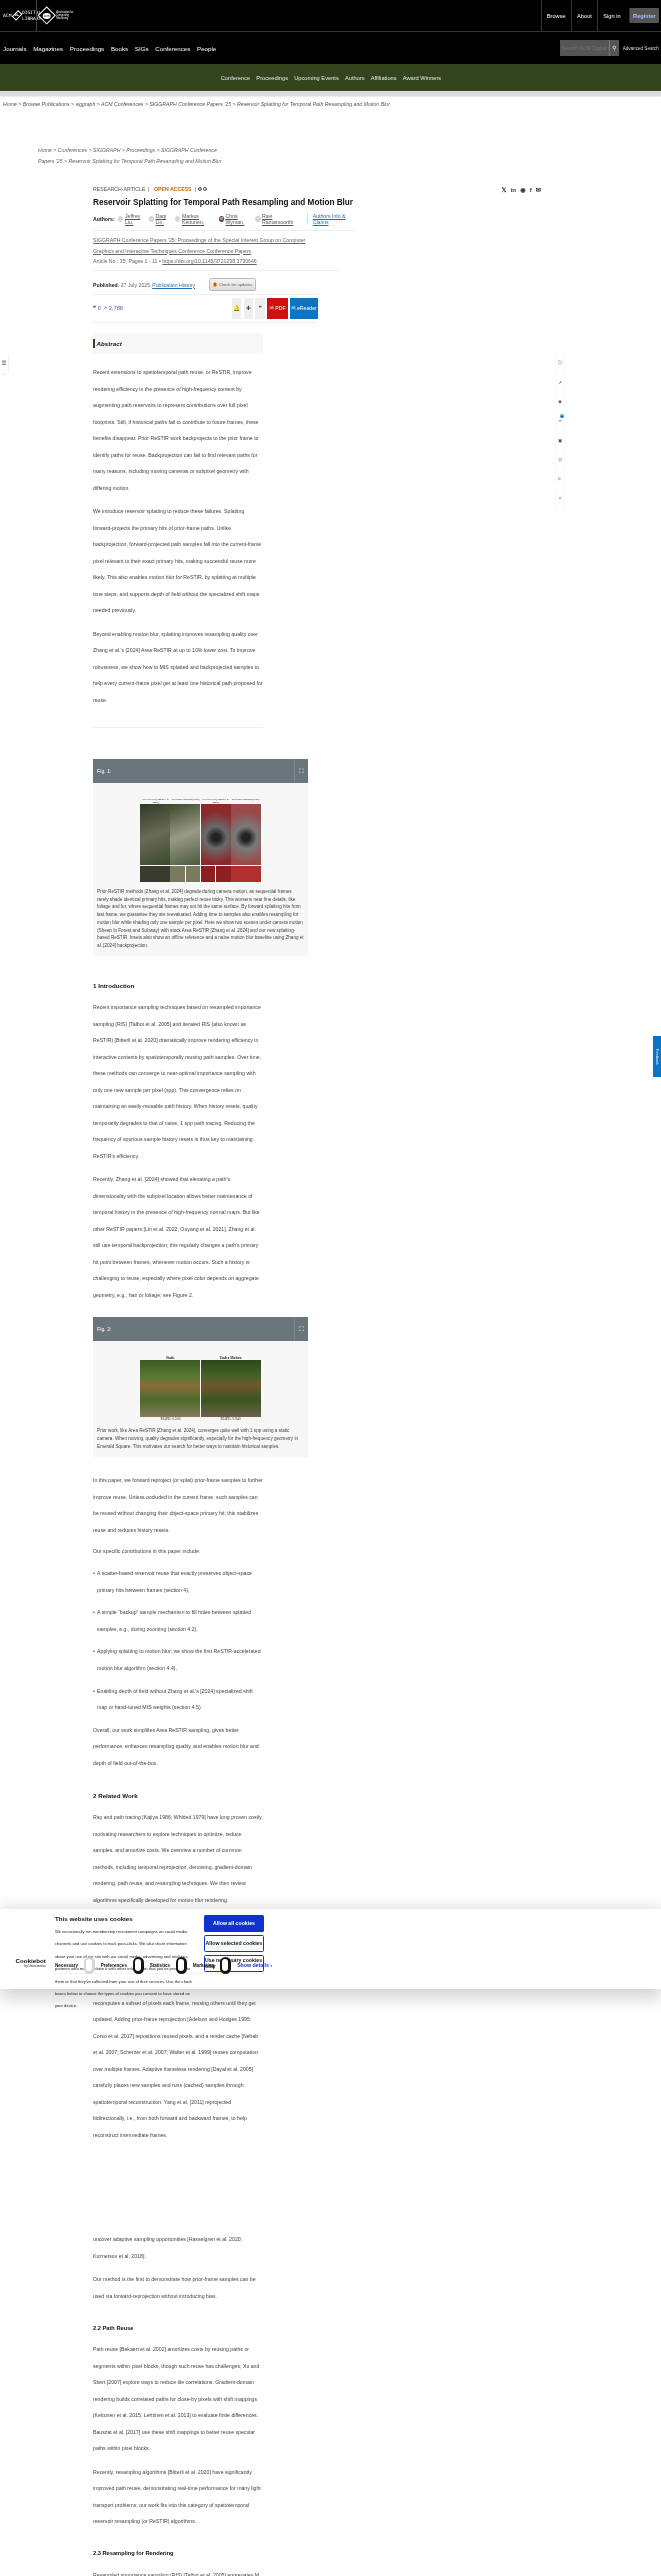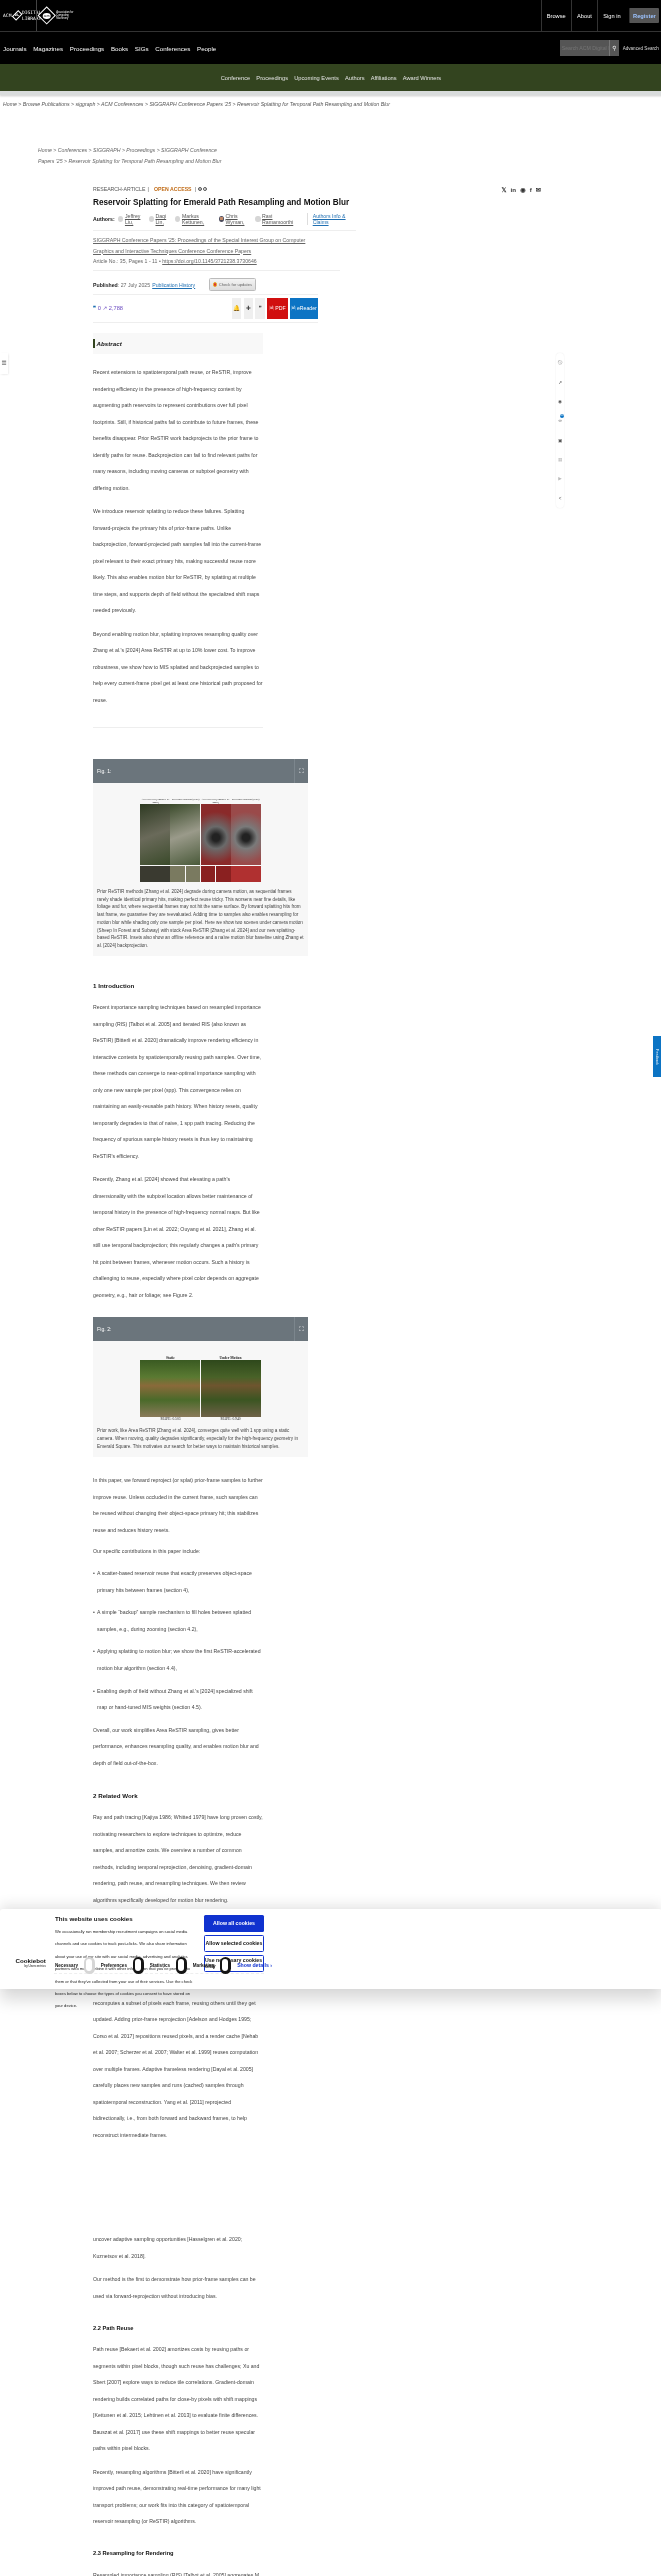--- a/index.html
+++ b/index.html
@@ -202,21 +202,21 @@
     <span class="cc-icon">cc</span>
     <span class="cc-icon">i</span>
     <div class="share">
       <span>𝕏</span>
       <span>in</span>
       <span>◉</span>
       <span>f</span>
       <span>✉</span>
     </div>
   </div>
-  <h1 class="title">Reservoir Splatting for Emerald Path Resampling and Motion Blur</h1>
+  <h1 class="title">Reservoir Splatting for Temporal Path Resampling and Motion Blur</h1>
   <div class="authors">
     <span class="lbl">Authors:</span>
     <span class="avatar"></span>
       <a>Jeffrey Liu,</a>
     <span class="avatar"></span>
       <a>Daqi Lin,</a>
     <span class="avatar"></span>
       <a>Markus Kettunen,</a>
     <span class="avatar photo"></span>
       <a>Chris Wyman,</a>

